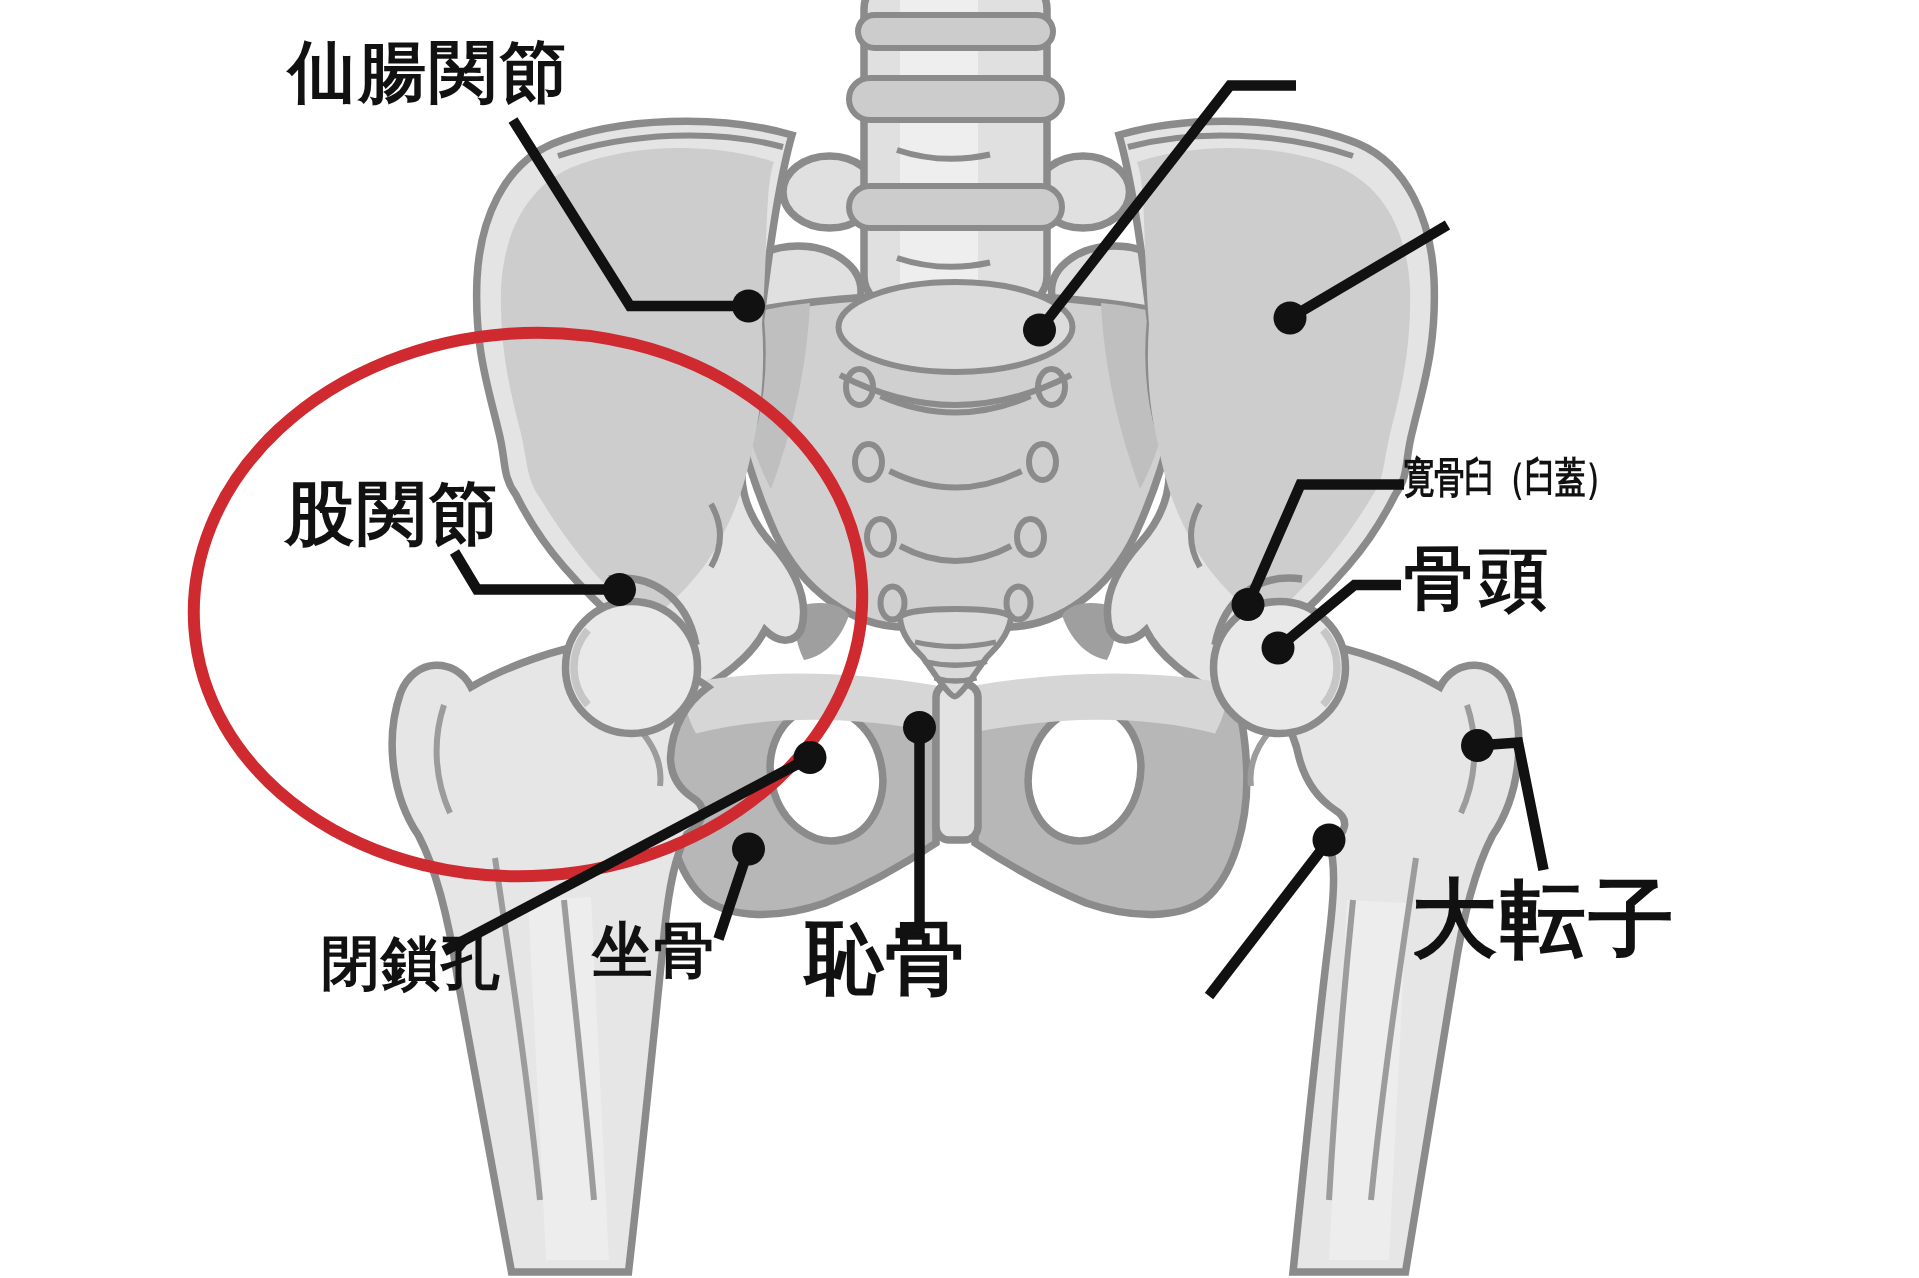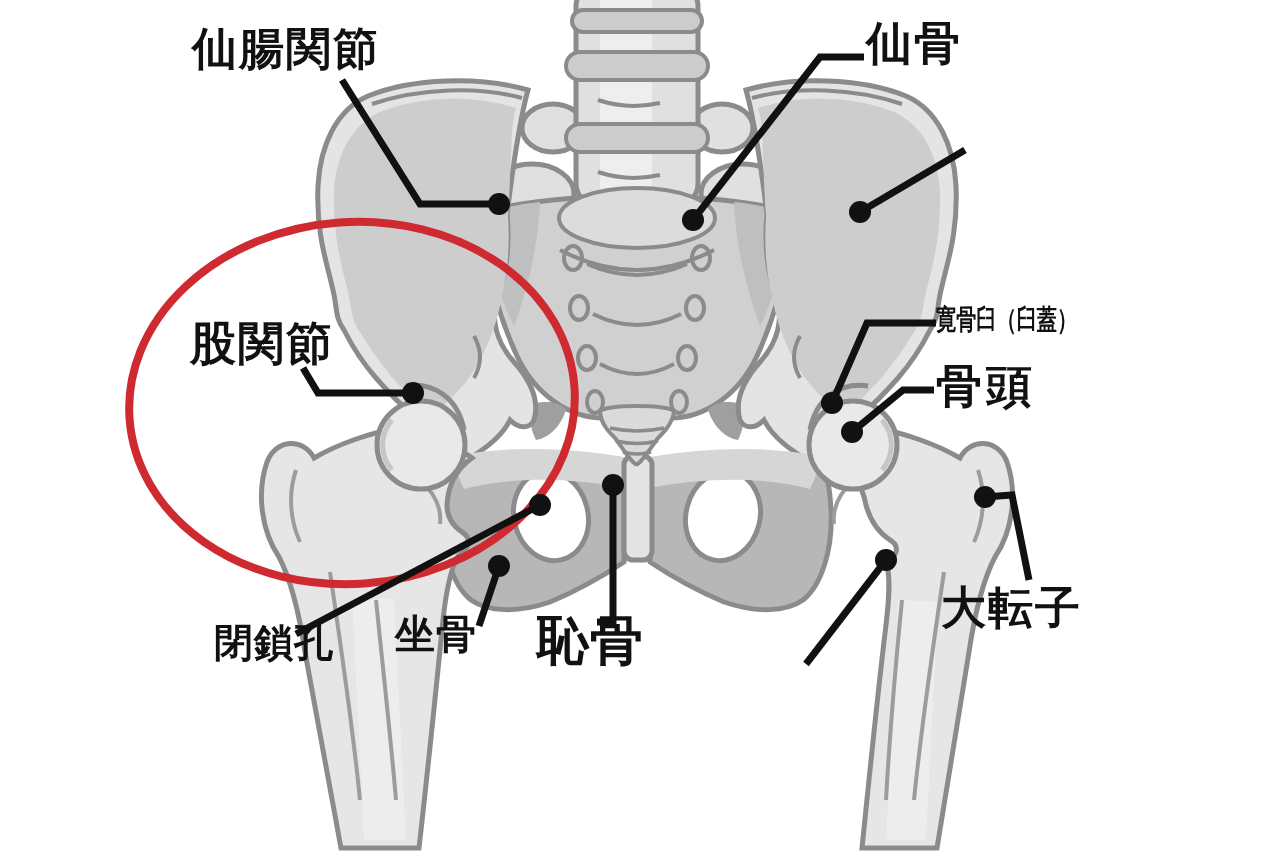--- a/index.html
+++ b/index.html
@@ -1,36 +1,36 @@
 <!DOCTYPE html>
 <html><head>
 <meta charset="utf-8">
 <style>
   html,body{margin:0;padding:0;background:#ffffff;}
   .stage{
     position:relative;width:1269px;height:852px;background:#ffffff;overflow:hidden;
-    font-family:Liberation Sans, sans-serif;
+    font-family:Liberation Serif, serif;
   }
   .stage svg{position:absolute;left:0;top:0;}
   .lbl{
     position:absolute;color:#111;font-weight:900;line-height:1;
     white-space:nowrap;letter-spacing:2px;user-select:none;
   }
   .lbl-sacroiliac{left:192px;top:26px;font-size:45px;}
   .lbl-sacrum{left:866px;top:20px;font-size:46px;}
   .lbl-hipbone{left:966px;top:117px;font-size:46px;}
   .lbl-acetabulum{left:936px;top:306px;font-size:28px;letter-spacing:0;
     transform:scaleX(.72);transform-origin:left top;}
   .lbl-femoral-head{left:936px;top:363px;font-size:46px;letter-spacing:4px;}
   .lbl-hip-joint{left:190px;top:320px;font-size:46px;}
   .lbl-obturator{left:182px;top:623px;font-size:39px;letter-spacing:1px;margin-left:32px;}
   .lbl-ischium{left:395px;top:614px;font-size:40px;letter-spacing:1px;text-align:center;}
   .lbl-pubis{left:536px;top:614px;font-size:53px;letter-spacing:1px;}
   .lbl-lesser-troch{left:712px;top:669px;font-size:43px;}
-  .lbl-greater-troch{left:941px;top:585px;font-size:45px;}
+  .lbl-greater-troch{left:941px;top:585px;font-size:57px;}
 </style>
 </head>
 <body>
 
 <div class="stage">
 
 <svg width="1279" height="852" viewBox="0 0 1279 852">
 
   <g stroke="#8b8b8b" stroke-width="5" fill="#e0e0e0">
     <ellipse cx="553" cy="128" rx="31" ry="24"></ellipse>
@@ -188,21 +188,20 @@
         <circle cx="413" cy="393" r="11"></circle>
     <circle cx="540" cy="505" r="11"></circle>
         <circle cx="499" cy="566" r="11"></circle>
     <circle cx="613" cy="485" r="11"></circle>
         <circle cx="886" cy="560" r="11"></circle>
     <circle cx="985" cy="497" r="11"></circle>
   </g>
 </svg>
 
   <div class="lbl lbl-sacroiliac">仙腸関節</div>
-  <div class="lbl lbl-sacrum">仙骨</div>
   <div class="lbl lbl-acetabulum">寛骨臼（臼蓋）</div>
   <div class="lbl lbl-femoral-head">骨頭</div>
   <div class="lbl lbl-hip-joint">股関節</div>
   <div class="lbl lbl-obturator">閉鎖孔</div>
   <div class="lbl lbl-ischium">坐骨</div>
   <div class="lbl lbl-pubis">恥骨</div>
   <div class="lbl lbl-greater-troch">大転子</div>
 </div>
 
 </body></html>

